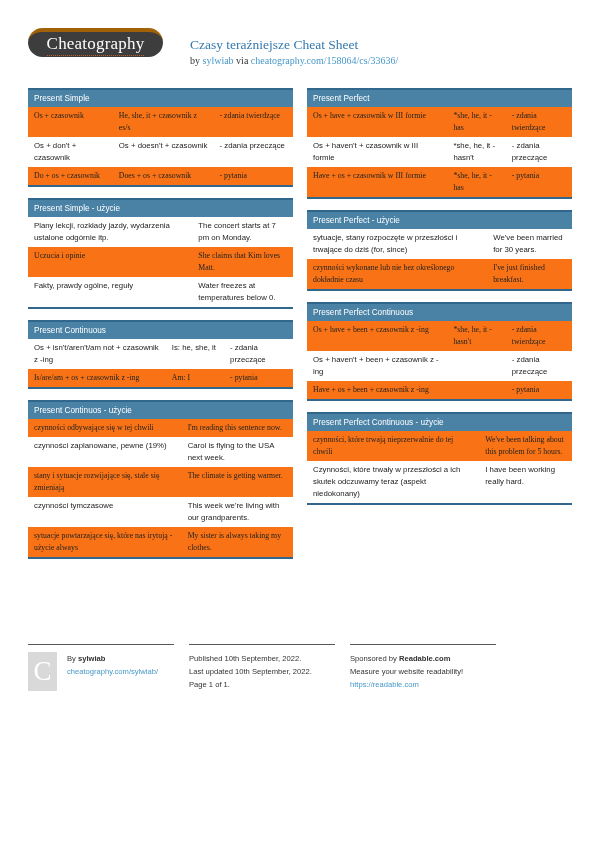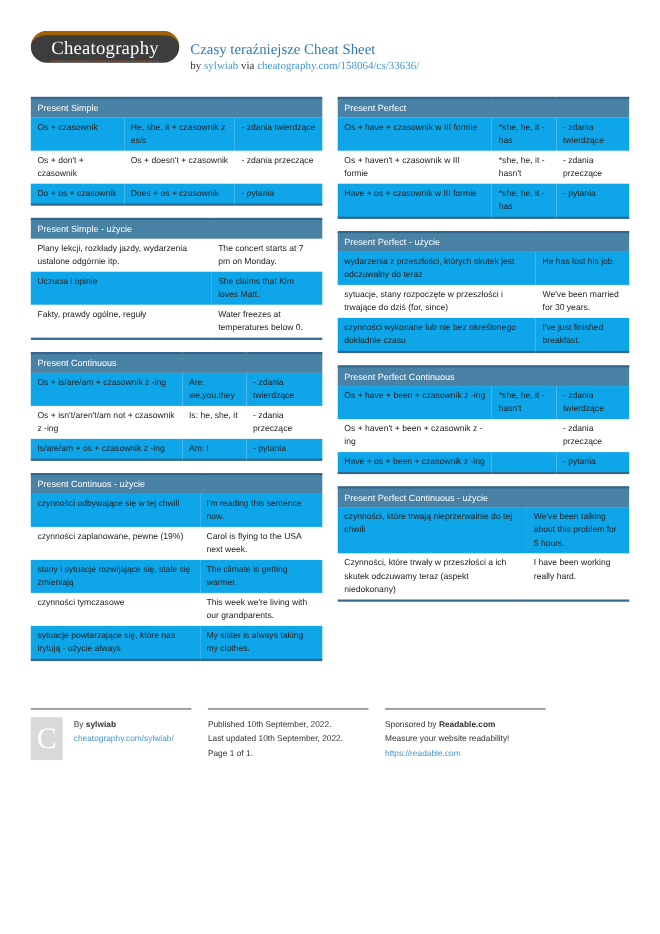--- a/index.html
+++ b/index.html
@@ -11,21 +11,21 @@
   
   .page-header { position:absolute; left:28px; top:28px; display:flex; }
   .logo-box {
     width:135px; height:29px; background:#3d3d3d; border-top:4px solid #a16207;
     display:flex; align-items:center; justify-content:center;border-radius:15px;
   }
   .logo-text {
     font-family:"Liberation Serif", serif; color:#fdfdfd; font-size:17px;
     border-bottom:1px dotted #c0622b; padding-bottom:1px; letter-spacing:0.2px;
   }
-  .title-block { margin-left:10px; padding-top:9px; }
+  .title-block { margin-left:27px; padding-top:9px; }
   .sheet-title {
     font-family:"Liberation Serif", serif; font-weight:normal;
     color:#3379ae; font-size:13.5px; line-height:15px;
   }
   .byline {
     font-family:"Liberation Serif", serif; font-size:10px; color:#333; margin-top:3px;text-align:center;
   }
   .byline a, .f-link { color:#4798c9; text-decoration:none; }
   
   .columns { position:absolute; left:28px; top:88px; width:544px; display:flex; gap:14px; align-items:flex-start; }
@@ -35,21 +35,21 @@
     margin-bottom:11px; border-bottom:2px solid #31678c;
   }
   th.table-title {
     background:#4a82a6; border-top:2px solid #31678c; color:#fff;
     text-align:left; font-size:8.2px; font-weight:normal; padding:4px 6px 4px 6px;
   }
   td.cell {
     font-size:7.8px; line-height:12px; color:#222;
     padding:3px 6px; vertical-align:top; word-wrap:break-word;
   }
-  tr.shaded { background:#0ea5e9; }
+  tr.shaded { background:#f97316;font-family:Liberation Serif, serif; }
   
   .page-footer { position:absolute; left:28px; top:644px; display:flex; gap:15px; }
   .f-col {
     width:146px; border-top:1px solid #595959; padding-top:7px;
     font-size:7.6px; line-height:13px; color:#333;
   }
   .f-col-author { display:flex; gap:10px; }
   .c-logo {
     width:29px; height:39px; background:#d9d9d9; color:#fff; flex:0 0 29px;
     font-family:"Liberation Serif", serif; font-size:27px;
@@ -136,25 +136,20 @@
           <col style="width: 52%;">
           <col style="width: 22%;">
           <col style="width: 26%;">
         </colgroup>
         <thead>
           <tr>
             <th class="table-title" colspan="3">Present Continuous</th>
           </tr>
         </thead>
         <tbody>
-          <tr class="shaded">
-            <td class="cell">Os + is/are/am + czasownik z -ing</td>
-            <td class="cell">Are: we,you,they</td>
-            <td class="cell">- zdania twierdzące</td>
-          </tr>
           <tr>
             <td class="cell">Os + isn't/aren't/am not + czasownik z -ing</td>
             <td class="cell">Is: he, she, it</td>
             <td class="cell">- zdania przeczące</td>
           </tr>
           <tr class="shaded">
             <td class="cell">Is/are/am + os + czasownik z -ing</td>
             <td class="cell">Am: I</td>
             <td class="cell">- pytania</td>
           </tr>
@@ -228,24 +223,20 @@
         <colgroup>
           <col style="width: 68%;">
           <col style="width: 32%;">
         </colgroup>
         <thead>
           <tr>
             <th class="table-title" colspan="2">Present Perfect - użycie</th>
           </tr>
         </thead>
         <tbody>
-          <tr class="shaded">
-            <td class="cell">wydarzenia z przeszłości, których skutek jest odczuwalny do teraz</td>
-            <td class="cell">He has lost his job.</td>
-          </tr>
           <tr>
             <td class="cell">sytuacje, stany rozpoczęte w przeszłości i trwające do dziś (for, since)</td>
             <td class="cell">We've been married for 30 years.</td>
           </tr>
           <tr class="shaded">
             <td class="cell">czynności wykonane lub nie bez określonego dokładnie czasu</td>
             <td class="cell">I've just finished breakfast.</td>
           </tr>
         </tbody>
       </table>

